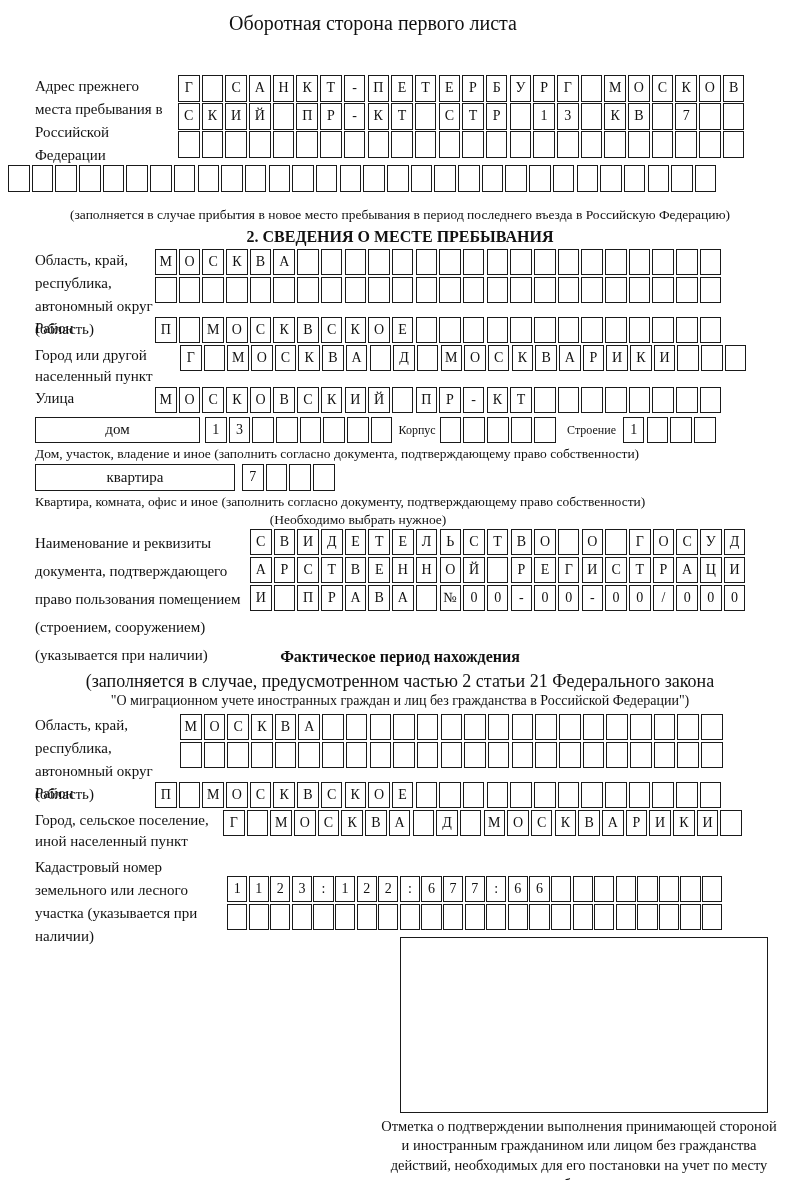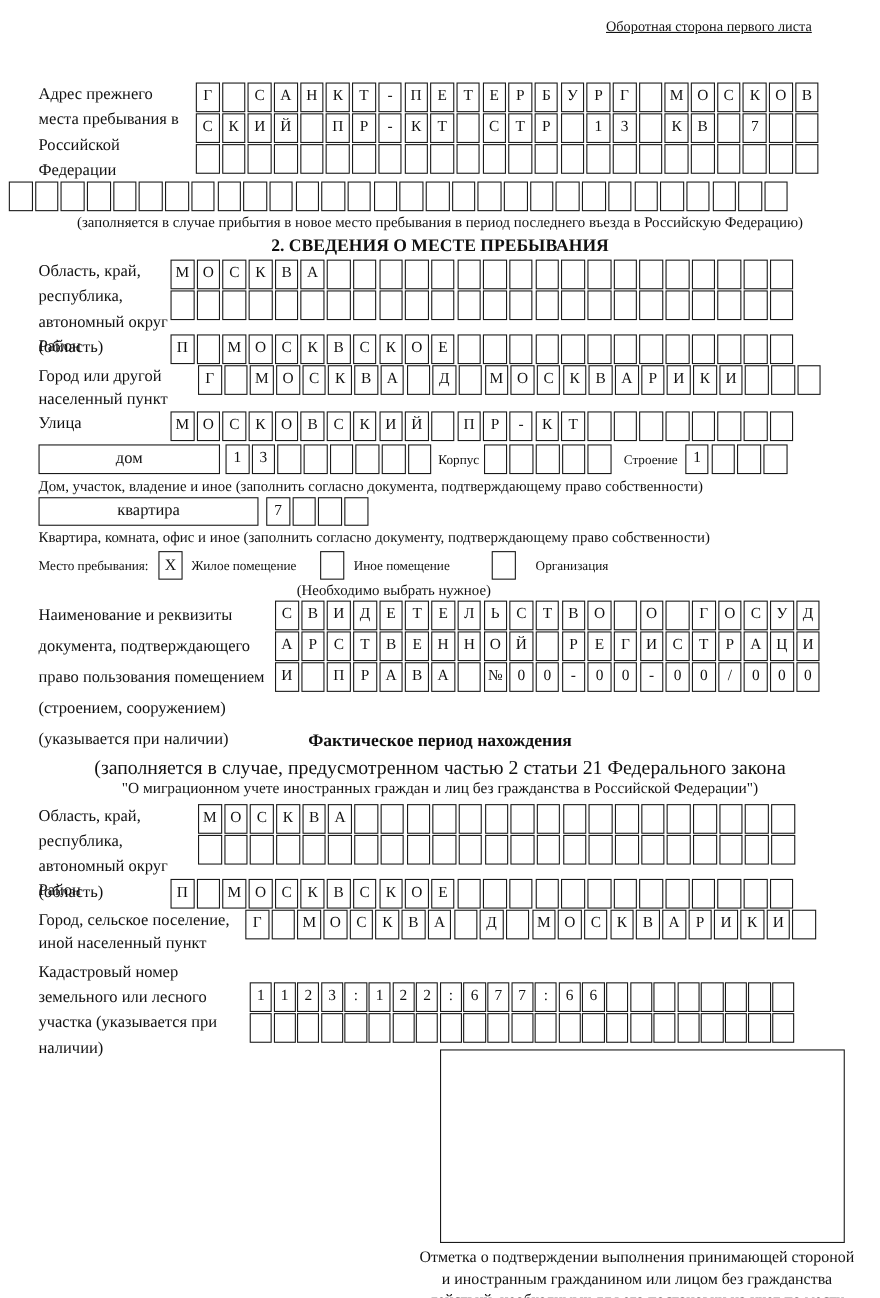--- a/index.html
+++ b/index.html
@@ -1,21 +1,21 @@
 <!DOCTYPE html>
 <html><head>
 <meta charset="utf-8">
 <style>
   html,body { margin:0; padding:0; background:#ffffff; }
   .page {
     position:relative; width:800px; height:1180px; background:#fff;
     color:#111; font-family:"Liberation Serif", serif; overflow:hidden;
     box-sizing:border-box; padding:14px 8px 0 8px;
   }
-  .hdr { text-align:right; padding-right:54px; font-size:13px; line-height:19px;text-decoration:underline; }
+  .hdr { text-align:center; padding-right:54px; font-size:20px; line-height:19px; }
 
   .flexrow { display:flex; align-items:flex-start; }
   .lbl { font-size:15px; line-height:23px; box-sizing:border-box; padding-left:27px; flex:none; }
 
   .cellrow { display:flex; margin-bottom:1.5px; }
   .cell {
     flex:none; width:19.5px; height:24.5px; border:1.6px solid #1a1a1a;
     margin-right:2.2px; display:flex; align-items:center; justify-content:center;
     font-size:14px; background:#fff;
   }
@@ -153,21 +153,21 @@
       <span class="cell"></span>
       <span class="cell"></span>
       <span class="cell"></span>
       <span class="cell"></span>
       <span class="cell"></span>
       <span class="cell"></span>
       <span class="cell"></span>
       <span class="cell"></span>
       <span class="cell"></span>
     </div>
-  <div class="caption center" style="margin-top:1px;">(заполняется в случае прибытия в новое место пребывания в период последнего въезда в Российскую Федерацию)</div>
+  <div class="caption center" style="margin-top:14px;">(заполняется в случае прибытия в новое место пребывания в период последнего въезда в Российскую Федерацию)</div>
 
   <div class="sec-title">2. СВЕДЕНИЯ О МЕСТЕ ПРЕБЫВАНИЯ</div>
 
   <div class="flexrow" style="margin-top:2px; height:59px; margin-bottom:9px;">
     <div class="lbl" style="width:147px;">Область, край, республика, автономный округ (область)</div>
     <div>
       <div class="cellrow">
           <span class="cell">М</span>
           <span class="cell">О</span>
           <span class="cell">С</span>
@@ -346,29 +346,20 @@
     <div class="wbox" style="margin-left:27px; width:198px;">квартира</div>
     <div class="cellrow" style="margin-left:7px; margin-bottom:0;">
         <span class="cell">7</span>
         <span class="cell"></span>
         <span class="cell"></span>
         <span class="cell"></span>
       </div>
   </div>
   <div class="caption" style="padding-left:27px; margin-top:2px;">Квартира, комната, офис и иное (заполнить согласно документу, подтверждающему право собственности)</div>
 
-  <div class="flexrow" style="margin-top:4px; align-items:center; padding-left:27px;">
-    <div class="opt-label">Место пребывания:</div>
-    <div class="chk" style="margin-left:9px;">X</div>
-    <div class="opt-label" style="margin-left:8px;">Жилое помещение</div>
-    <div class="chk" style="margin-left:22px;"></div>
-    <div class="opt-label" style="margin-left:8px;">Иное помещение</div>
-    <div class="chk" style="margin-left:38px;"></div>
-    <div class="opt-label" style="margin-left:18px;">Организация</div>
-  </div>
   <div class="caption" style="width:700px; text-align:center; margin-top:1px;">(Необходимо выбрать нужное)</div>
 
   <div class="flexrow" style="margin-top:1px; height:92px;">
     <div class="lbl" style="width:242px; line-height:28px;">Наименование и реквизиты документа, подтверждающего право пользования помещением (строением, сооружением) (указывается при наличии)</div>
     <div>
       <div class="cellrow">
           <span class="cell">С</span>
           <span class="cell">В</span>
           <span class="cell">И</span>
           <span class="cell">Д</span>

